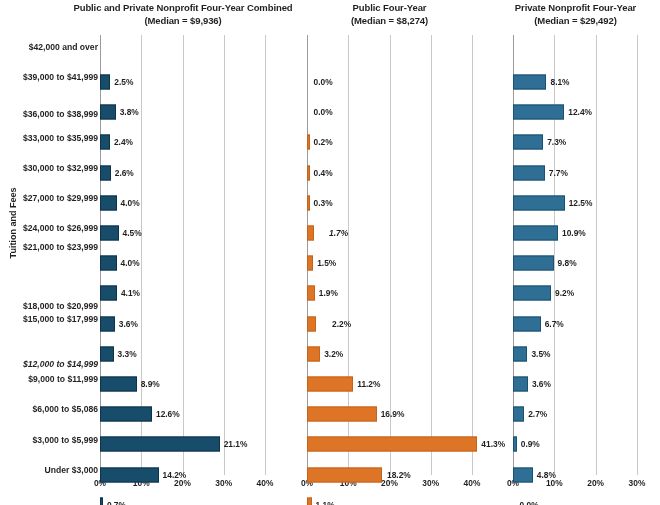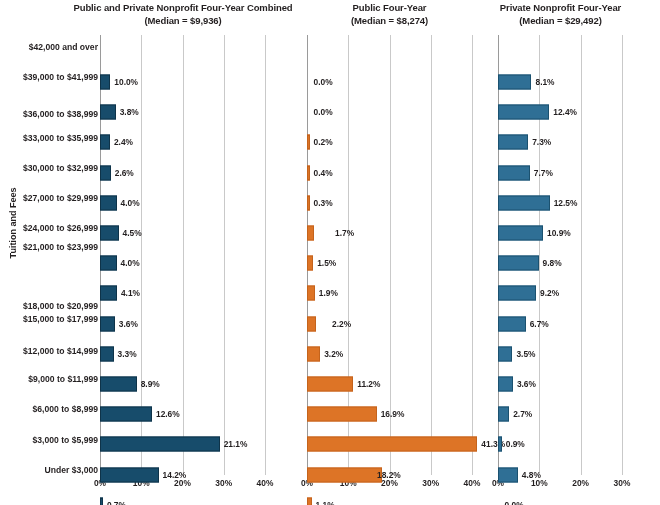--- a/index.html
+++ b/index.html
@@ -98,41 +98,41 @@
       <div class="row-label" style="top: 47px;">$42,000 and over</div>
       <div class="row-label" style="top: 77.2px;">$39,000 to $41,999</div>
       <div class="row-label" style="top: 114px;">$36,000 to $38,999</div>
       <div class="row-label" style="top: 137.6px;">$33,000 to $35,999</div>
       <div class="row-label" style="top: 167.8px;">$30,000 to $32,999</div>
       <div class="row-label" style="top: 198px;">$27,000 to $29,999</div>
       <div class="row-label" style="top: 228.2px;">$24,000 to $26,999</div>
       <div class="row-label" style="top: 247px;">$21,000 to $23,999</div>
       <div class="row-label" style="top: 306px;">$18,000 to $20,999</div>
       <div class="row-label" style="top: 318.8px;">$15,000 to $17,999</div>
-      <div class="row-label" style="top: 351px;">$12,000 to $14,999</div>
+      <div class="row-label" style="top: 364px; font-style: italic;">$12,000 to $14,999</div>
       <div class="row-label" style="top: 379.2px;">$9,000 to $11,999</div>
-      <div class="row-label" style="top: 409.4px;">$6,000 to $8,999</div>
+      <div class="row-label" style="top: 409.4px;">$6,000 to $5,086</div>
       <div class="row-label" style="top: 439.6px;">$3,000 to $5,999</div>
       <div class="row-label" style="top: 469.8px;">Under $3,000</div>
     </div>
 
   <div class="panel" id="panel-combined" style="left: 100px; width: 165px;">
       <div class="panel-title" style="left: -52px; top: -33px; width: 270px; text-align: center;"><span>Public and Private Nonprofit Four-Year Combined</span><span class="ttl-line2">(Median = $9,936)</span></div>
       <div class="gridline axis0" style="left: 0px;"></div>
       <div class="xtick" style="left: 0px;">0%</div>
       <div class="gridline" style="left: 41.25px;"></div>
       <div class="xtick" style="left: 41.25px;">10%</div>
       <div class="gridline" style="left: 82.5px;"></div>
       <div class="xtick" style="left: 82.5px;">20%</div>
       <div class="gridline" style="left: 123.75px;"></div>
       <div class="xtick" style="left: 123.75px;">30%</div>
       <div class="gridline" style="left: 165px;"></div>
       <div class="xtick" style="left: 165px;">40%</div>
       <div class="bar navy" style="top: 47px; width: 10.3125px;"></div>
-      <div class="bar-value" style="top: 47px; left: 14.3125px;">10.0%</div>
+      <div class="bar-value" style="top: 47px; left: 14.3125px;">2.5%</div>
       <div class="bar navy" style="top: 77.2px; width: 15.675px;"></div>
       <div class="bar-value" style="top: 77.2px; left: 19.675px;">3.8%</div>
       <div class="bar navy" style="top: 107.4px; width: 9.9px;"></div>
       <div class="bar-value" style="top: 107.4px; left: 13.9px;">2.4%</div>
       <div class="bar navy" style="top: 137.6px; width: 10.725px;"></div>
       <div class="bar-value" style="top: 137.6px; left: 14.725px;">2.6%</div>
       <div class="bar navy" style="top: 167.8px; width: 16.5px;"></div>
       <div class="bar-value" style="top: 167.8px; left: 20.5px;">4.0%</div>
       <div class="bar navy" style="top: 198px; width: 18.5625px;"></div>
       <div class="bar-value" style="top: 198px; left: 22.5625px;">4.5%</div>
@@ -169,41 +169,41 @@
       <div class="xtick" style="left: 165px;">40%</div>
       <div class="bar-value" style="top: 47px; left: 6.5px;">0.0%</div>
       <div class="bar-value" style="top: 77.2px; left: 6.5px;">0.0%</div>
       <div class="bar orange" style="top: 107.4px; width: 2.5px;"></div>
       <div class="bar-value" style="top: 107.4px; left: 6.5px;">0.2%</div>
       <div class="bar orange" style="top: 137.6px; width: 2.5px;"></div>
       <div class="bar-value" style="top: 137.6px; left: 6.5px;">0.4%</div>
       <div class="bar orange" style="top: 167.8px; width: 2.5px;"></div>
       <div class="bar-value" style="top: 167.8px; left: 6.5px;">0.3%</div>
       <div class="bar orange" style="top: 198px; width: 7.0125px;"></div>
-      <div class="bar-value" style="top: 198px; left: 28px;">1.7%</div>
+      <div class="bar-value" style="top: 198px; left: 22px; font-style: italic;">1.7%</div>
       <div class="bar orange" style="top: 228.2px; width: 6.1875px;"></div>
       <div class="bar-value" style="top: 228.2px; left: 10.1875px;">1.5%</div>
       <div class="bar orange" style="top: 258.4px; width: 7.8375px;"></div>
       <div class="bar-value" style="top: 258.4px; left: 11.8375px;">1.9%</div>
       <div class="bar orange" style="top: 288.6px; width: 9.075px;"></div>
       <div class="bar-value" style="top: 288.6px; left: 13.075px; margin-left: 12px;">2.2%</div>
       <div class="bar orange" style="top: 318.8px; width: 13.2px;"></div>
       <div class="bar-value" style="top: 318.8px; left: 17.2px;">3.2%</div>
       <div class="bar orange" style="top: 349px; width: 46.2px;"></div>
       <div class="bar-value" style="top: 349px; left: 50.2px;">11.2%</div>
       <div class="bar orange" style="top: 379.2px; width: 69.7125px;"></div>
       <div class="bar-value" style="top: 379.2px; left: 73.7125px;">16.9%</div>
       <div class="bar orange" style="top: 409.4px; width: 170.362px;"></div>
       <div class="bar-value" style="top: 409.4px; left: 174.362px;">41.3%</div>
       <div class="bar orange" style="top: 439.6px; width: 75.075px;"></div>
-      <div class="bar-value" style="top: 439.6px; left: 70px;">18.2%</div>
+      <div class="bar-value" style="top: 439.6px; left: 80px;">18.2%</div>
       <div class="bar orange" style="top: 469.8px; width: 4.5375px;"></div>
       <div class="bar-value" style="top: 469.8px; left: 8.5375px;">1.1%</div>
     </div>
-  <div class="panel" id="panel-private" style="left: 498px; width: 124px;">
+  <div class="panel" id="panel-private" style="left: 513px; width: 124px;">
       <div class="panel-title" style="left: -45px; top: -33px; width: 215px; text-align: center;"><span>Private Nonprofit Four-Year</span><span class="ttl-line2">(Median = $29,492)</span></div>
       <div class="gridline axis0" style="left: 0px;"></div>
       <div class="xtick" style="left: 0px;">0%</div>
       <div class="gridline" style="left: 41.3333px;"></div>
       <div class="xtick" style="left: 41.3333px;">10%</div>
       <div class="gridline" style="left: 82.6667px;"></div>
       <div class="xtick" style="left: 82.6667px;">20%</div>
       <div class="gridline" style="left: 124px;"></div>
       <div class="xtick" style="left: 124px;">30%</div>
       <div class="bar steel" style="top: 47px; width: 33.48px;"></div>

